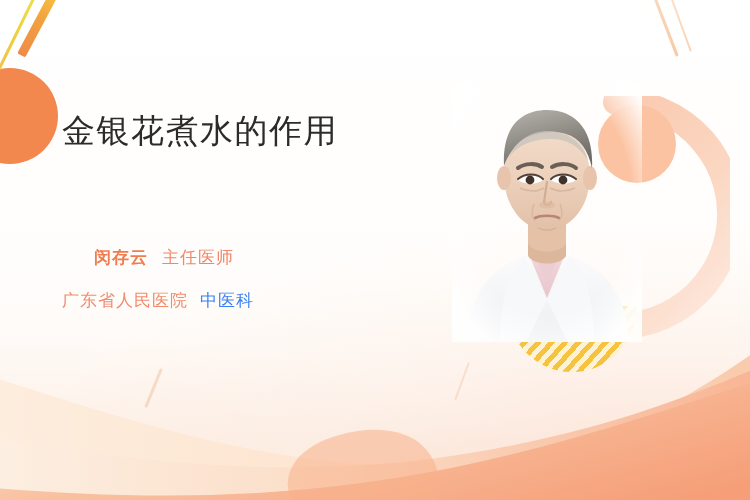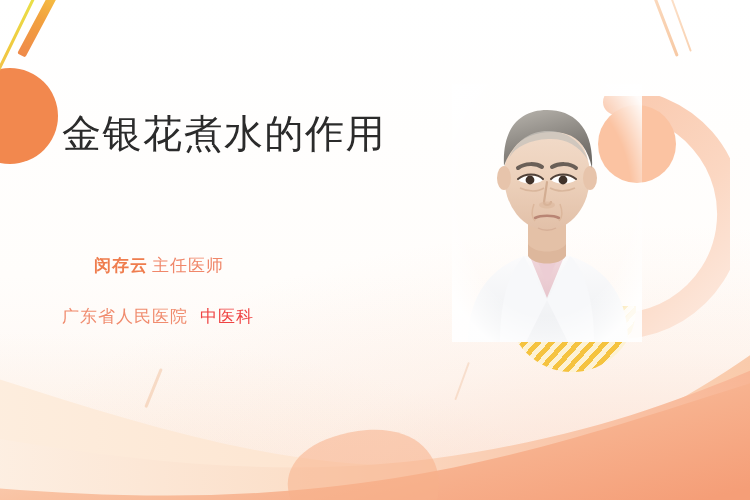--- a/index.html
+++ b/index.html
@@ -115,21 +115,21 @@
     width: 190px; height: 258px;
   }
 
   
   #text-block {
     position: absolute;
     left: 62px; top: 110px;
     width: 380px;
   }
   #page-title {
-    font-size: 39px;
+    font-size: 33px;
     line-height: 1.25;
     color: #2b2b2b;
     letter-spacing: 1.5px;
     font-weight: 400;
     margin: 0;
     white-space: nowrap;
   }
   #byline {
     margin-top: 95px;
     display: flex;
@@ -140,37 +140,37 @@
     font-weight: 700;
     color: #ef7d4e;
     letter-spacing: 1px;
     margin-left: 32px;
   }
   #doctor-title {
     font-size: 17px;
     font-weight: 400;
     color: #f0876a;
     letter-spacing: 1px;
-    margin-left: 4px;
+    margin-left: 14px;
     text-align: center;
   }
   #affiliation {
-    margin-top: 28px;
+    margin-top: 20px;
     display: flex;
     align-items: baseline;
     text-align: right;
   }
   #hospital {
     font-size: 17px;
     color: #f08b6e;
     letter-spacing: 1px;
   }
   #department {
     font-size: 17px;
-    color: #ef4444;
+    color: #3b82f6;
     letter-spacing: 1px;
     margin-left: 12px;
   }
 </style>
 </head>
 <body>
 
 <div id="card">
 
   <div class="deco" id="bg-wash"></div>

